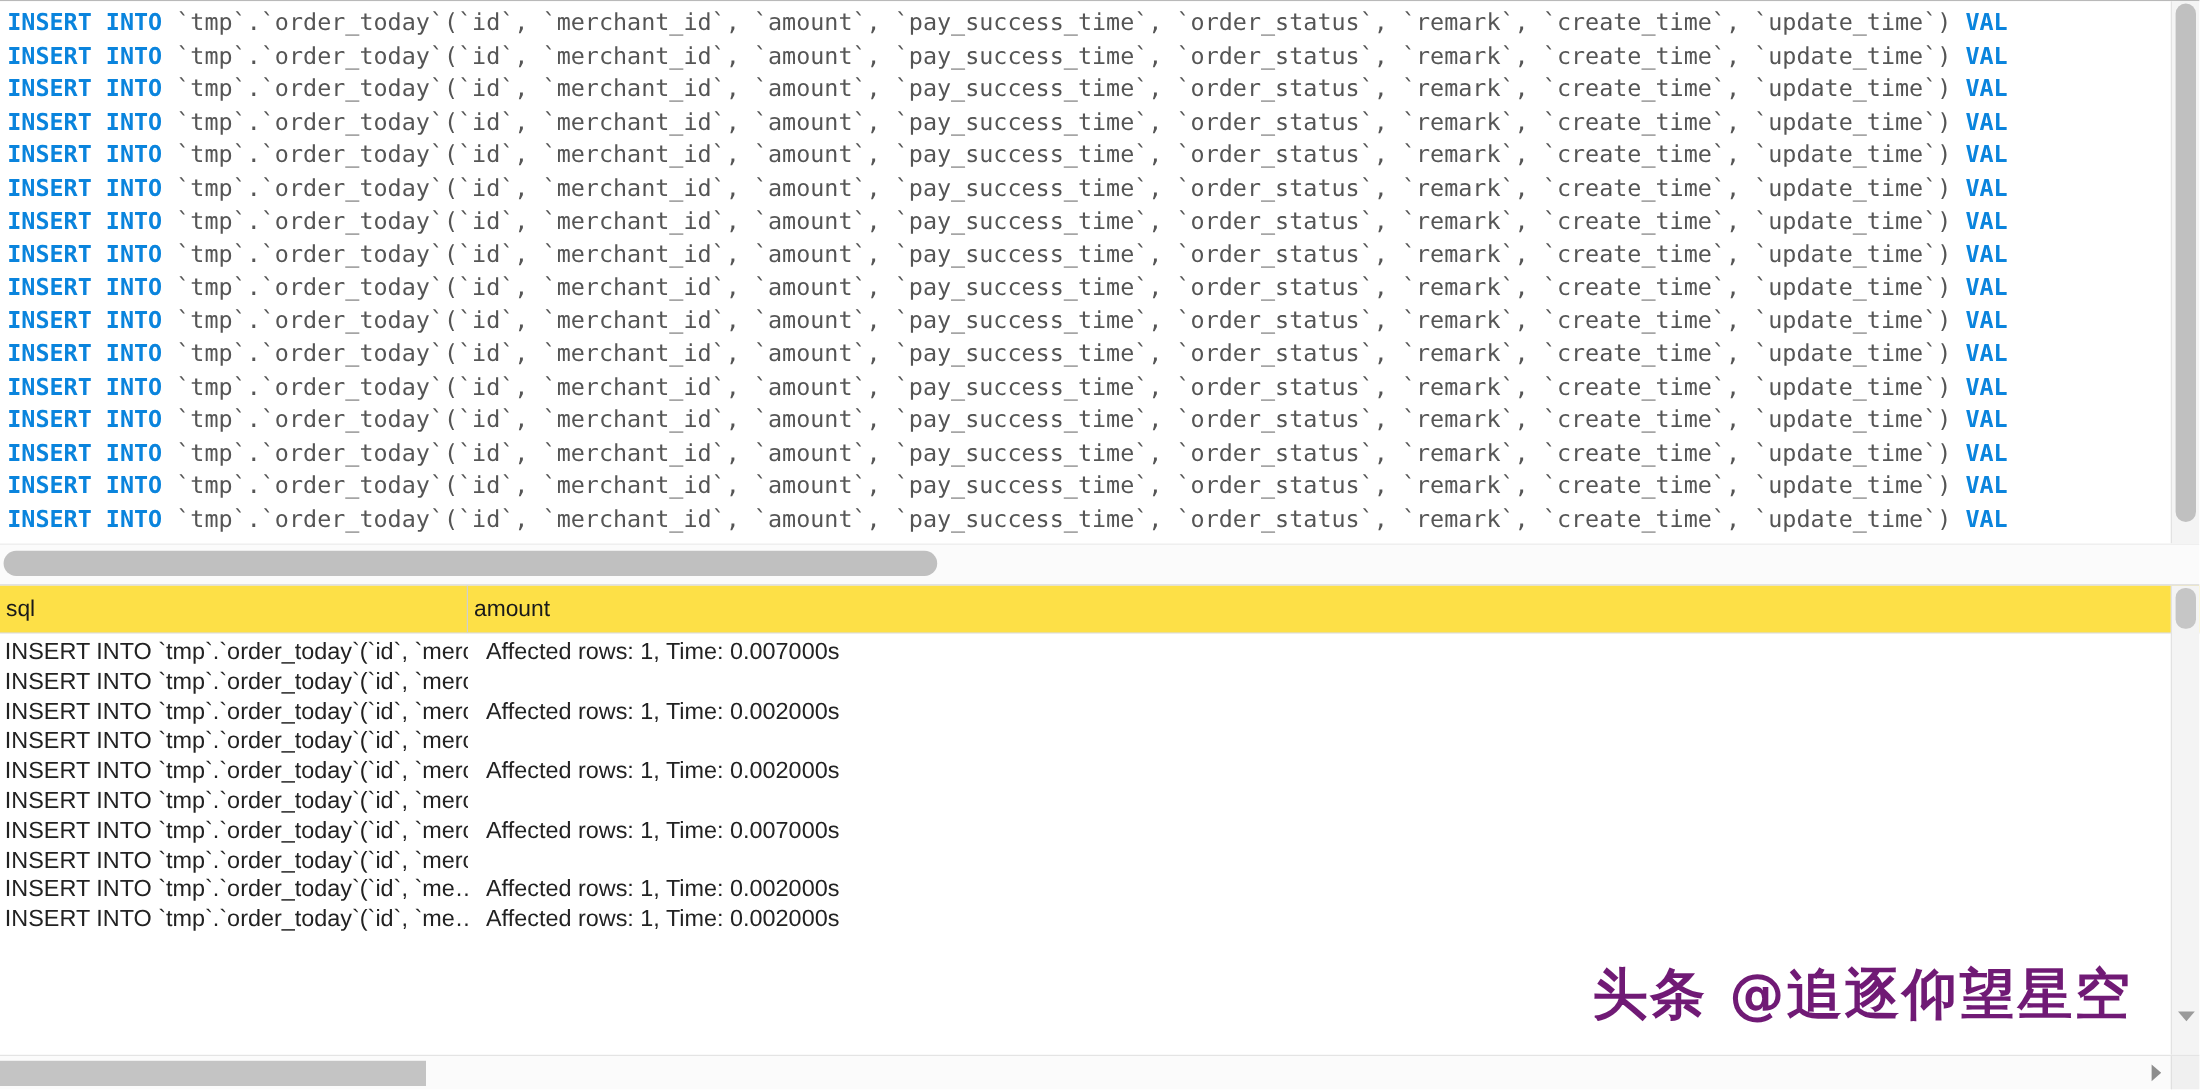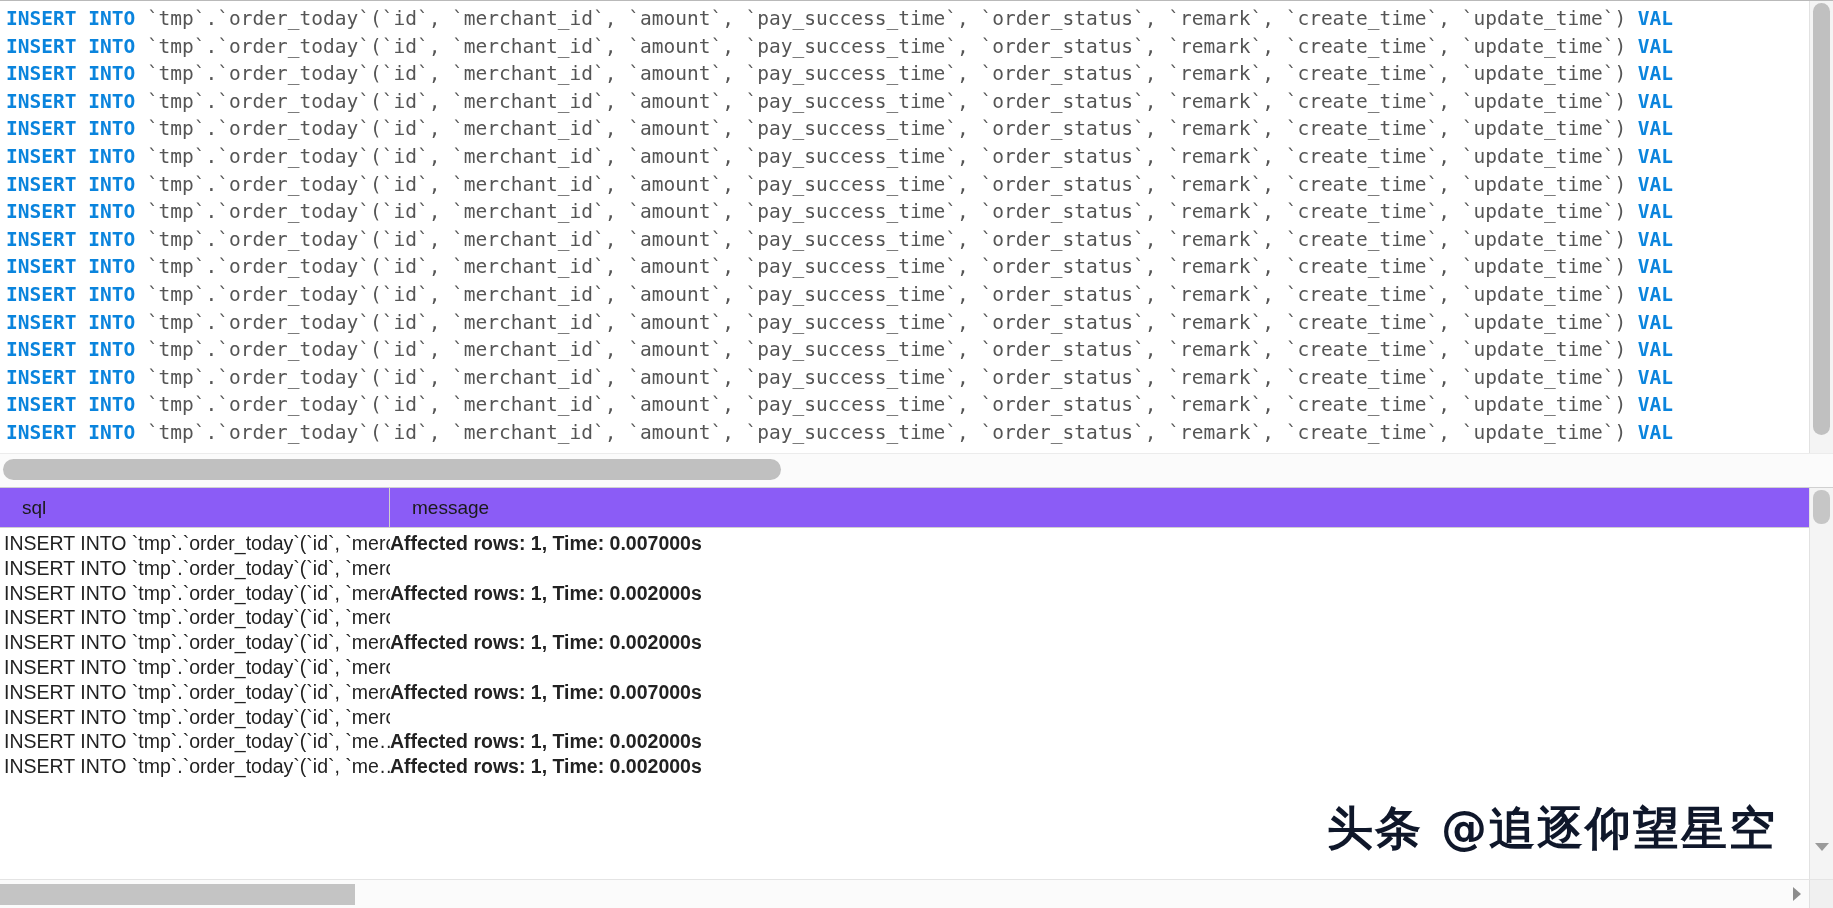--- a/index.html
+++ b/index.html
@@ -115,22 +115,22 @@
     display: flex;
     height: 40px;
     background: #f0f0f0;
     border-bottom: 1px solid #cfcfcf;
     flex: 0 0 40px;
   }
   .results-header .th {
     font-size: 19px;
     color: #1a1a1a;
     line-height: 40px;
-    padding-left: 22px;
-    background: #8b5cf6;
+    padding-left: 5px;
+    background: #fde047;
   }
   .col-sql   { width: 390px; border-right: 1px solid #cfcfcf; }
   .col-msg   { flex: 1 1 auto; }
 
   .results-body {
     flex: 1 1 auto;
     overflow: hidden;
     background: #ffffff;
     padding-top: 3px;
   }
@@ -143,33 +143,32 @@
     color: #222222;
     white-space: nowrap;
   }
   .result-row .cell-sql {
     width: 390px;
     padding-left: 4px;
     overflow: hidden;
   }
   .result-row .cell-msg {
     flex: 1 1 auto;
-    padding-left: 0;
-    overflow: hidden;
-    font-weight: bold;
+    padding-left: 15px;
+    overflow: hidden;
   }
 
   
   .watermark {
     position: absolute;
     right: 56px;
     bottom: 48px;
     font-size: 46px;
     font-weight: bold;
-    color: #0f172a;
+    color: #701a75;
     letter-spacing: 2px;
     white-space: nowrap;
     pointer-events: none;
     font-family: "DejaVu Sans", sans-serif;
   }
 
   
   .results-vscroll {
     position: absolute;
     top: 0;
@@ -268,21 +267,21 @@
 
     <div class="h-scroll-editor">
       <div class="h-thumb"></div>
     </div>
   </div>
 
   <div class="results-pane">
 
     <div class="results-header">
       <div class="th col-sql">sql</div>
-      <div class="th col-msg">message</div>
+      <div class="th col-msg">amount</div>
     </div>
 
     <div class="results-body" id="results-body">
         <div class="result-row">
           <div class="cell-sql">INSERT INTO `tmp`.`order_today`(`id`, `merch…</div>
           <div class="cell-msg">Affected rows: 1, Time: 0.007000s</div>
         </div>
         <div class="result-row">
           <div class="cell-sql">INSERT INTO `tmp`.`order_today`(`id`, `merch…</div>
         </div>

